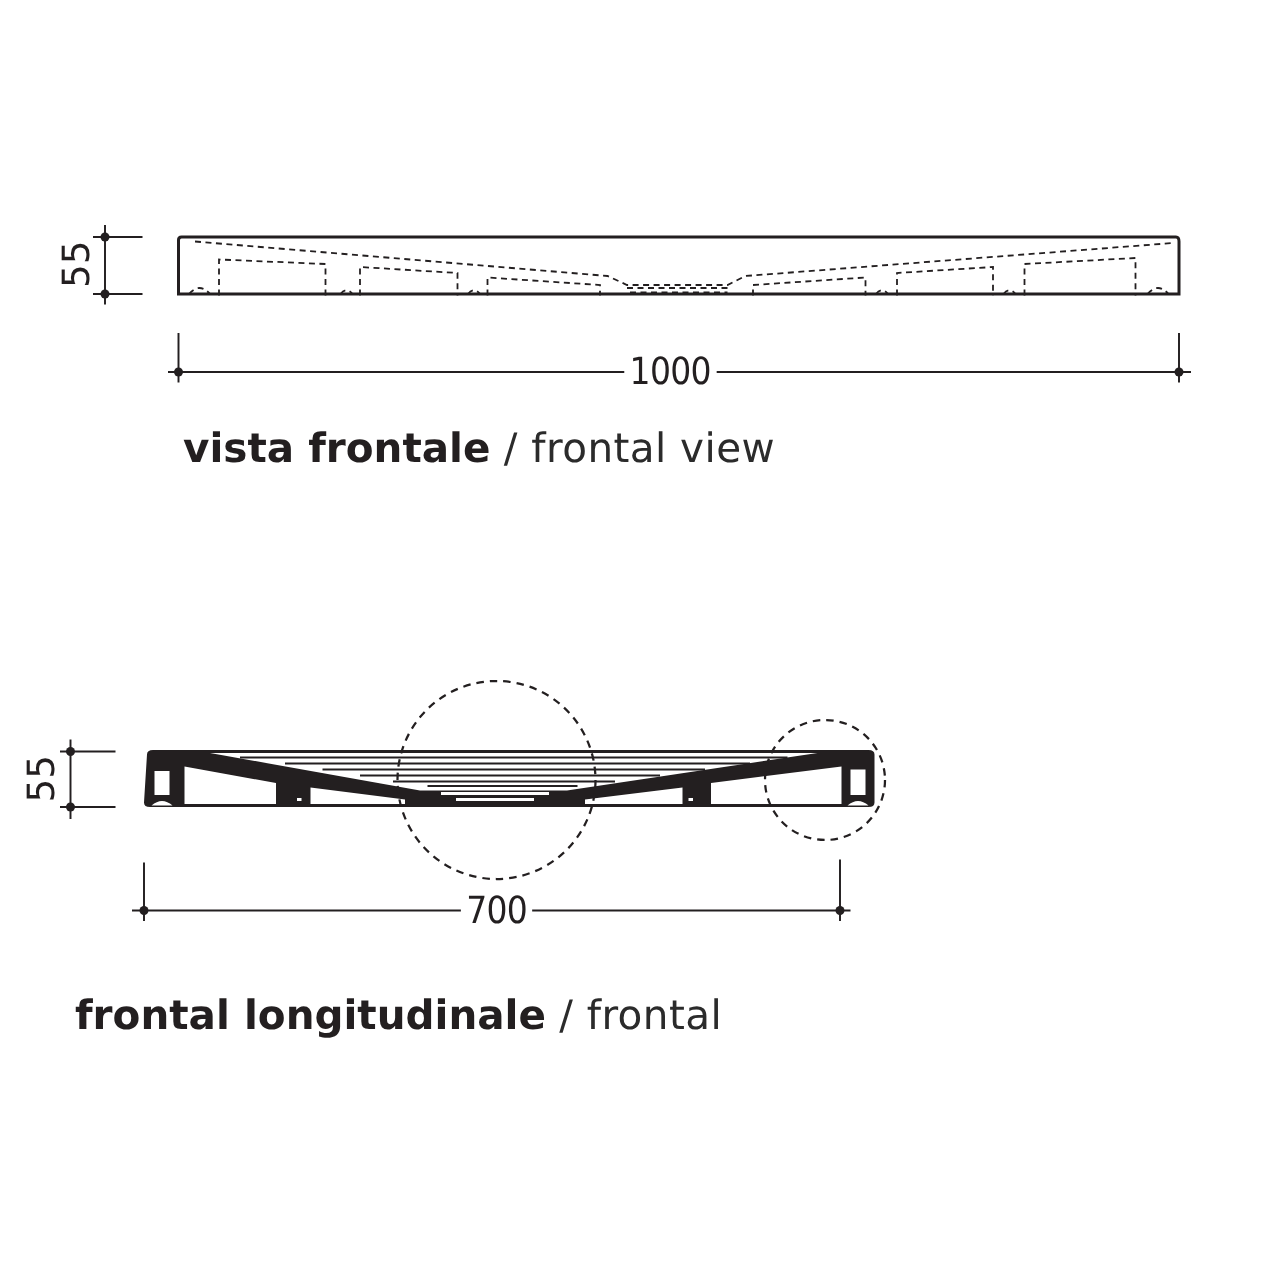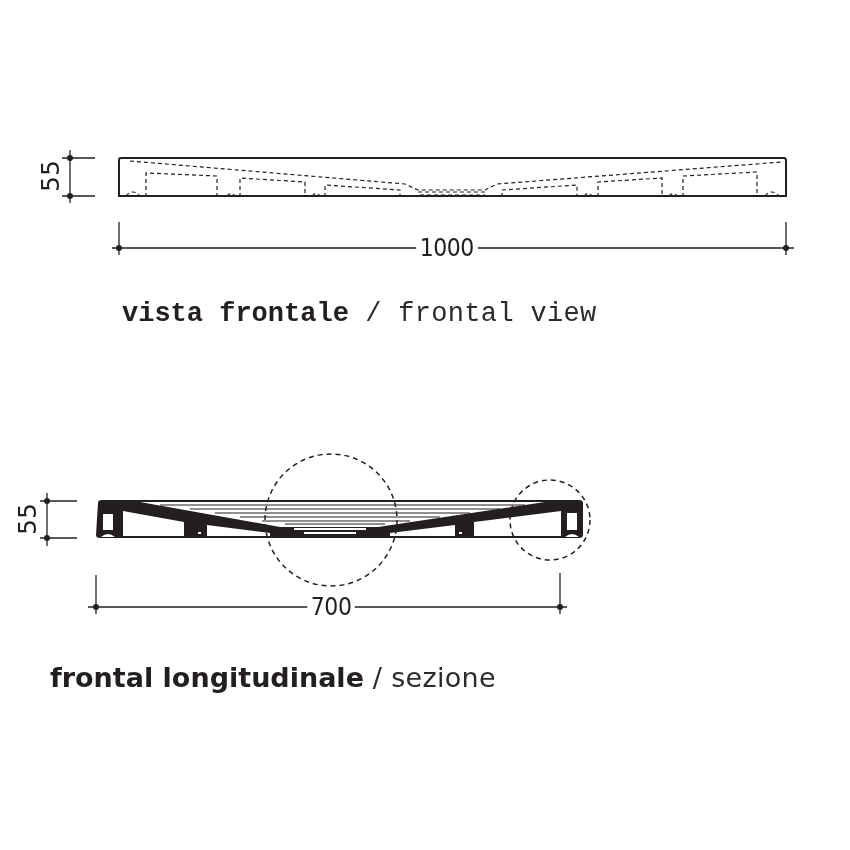--- a/index.html
+++ b/index.html
@@ -109,19 +109,19 @@
     </g>
   </g>
 </svg>
 
 <div class="vdim" style="left:36px; top:163px; width:30px; text-align:center;">55</div>
 <div class="dimtext" style="left:412px; top:234px;">1000</div>
 
 <div class="vdim" style="left:13px; top:506px; width:30px; text-align:center;">55</div>
 <div class="dimtext" style="left:304px; top:593px;">700</div>
 
-<div class="caption" style="left:122px; top:298px;font-family:Liberation Mono, monospace;">
+<div class="caption" style="left:122px; top:284px;">
   <span class="it">vista frontale</span><span class="en"> / </span><span class="en">frontal view</span>
 </div>
 
 <div class="caption" style="left:50px; top:662px;">
-  <span class="it">frontal longitudinale</span><span class="en"> / </span><span class="en">sezione</span>
+  <span class="it">frontal longitudinale</span><span class="en"> / </span><span class="en">frontal</span>
 </div>
 
 </body></html>

